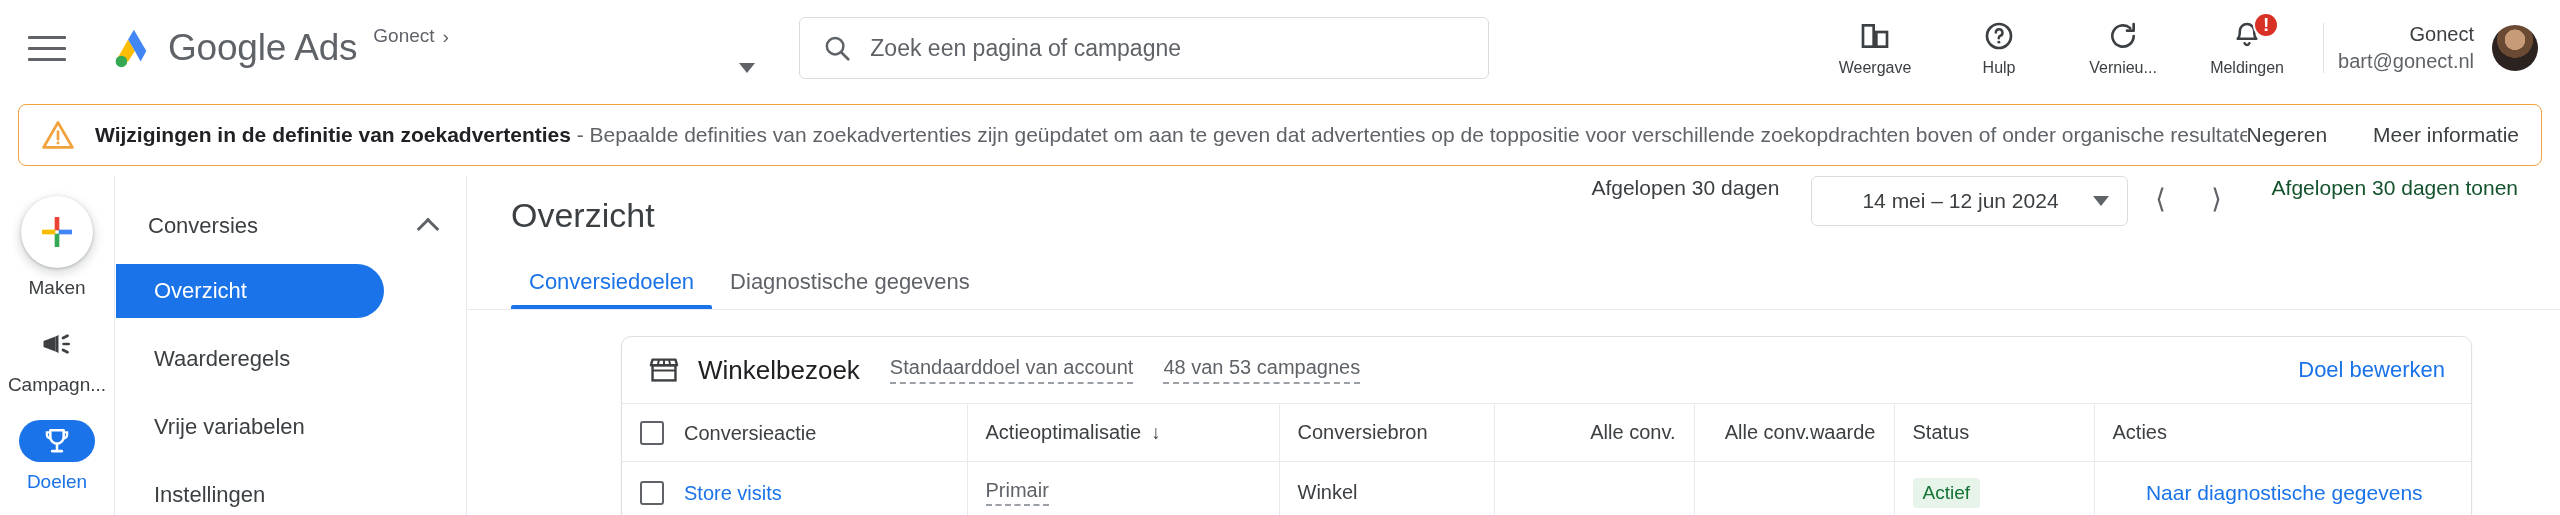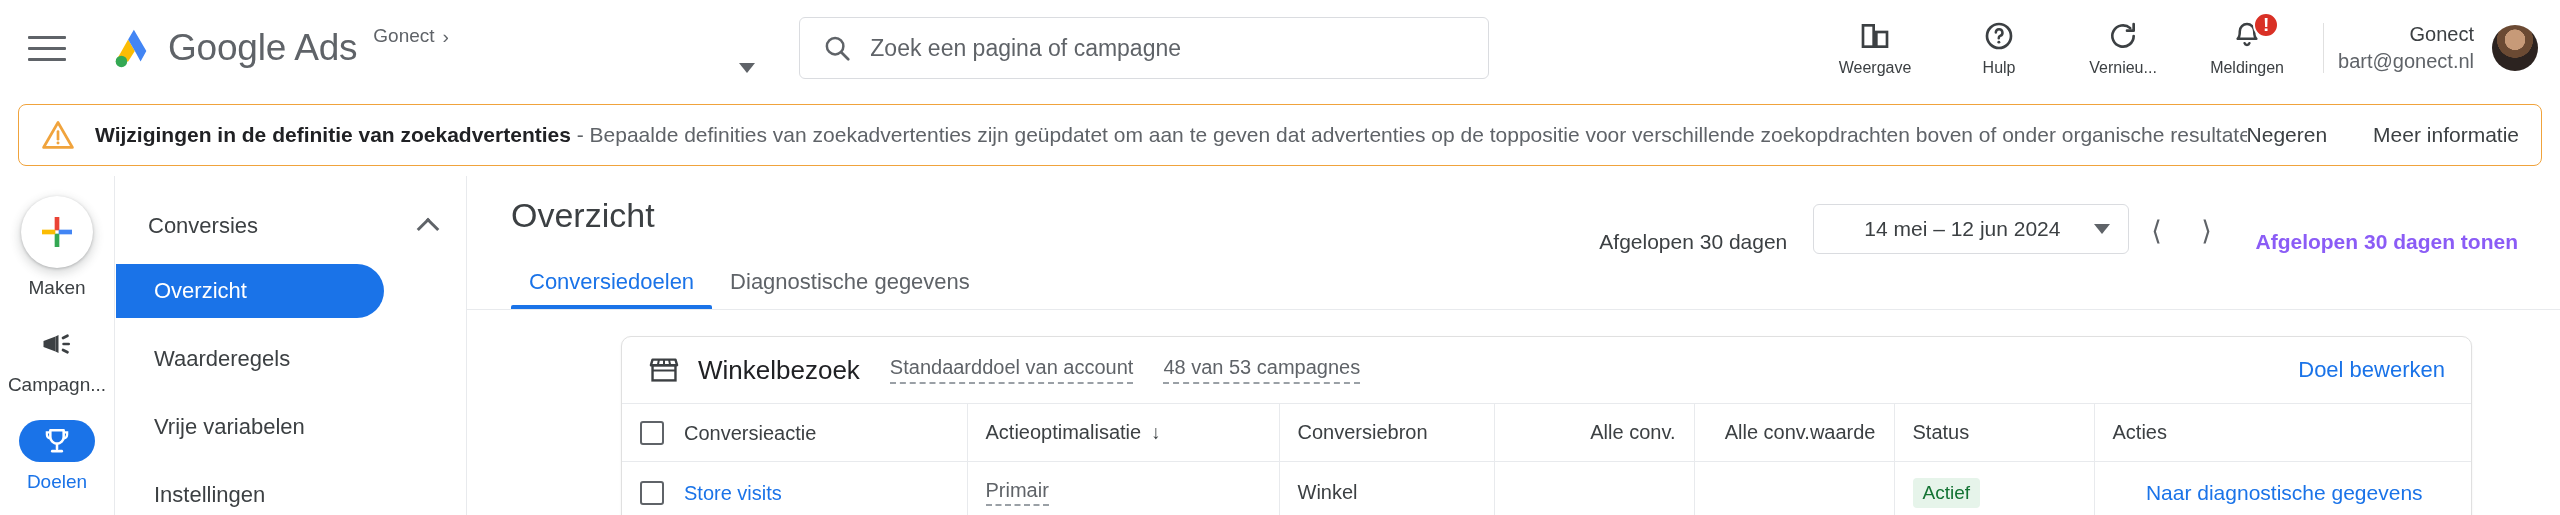--- a/index.html
+++ b/index.html
@@ -152,39 +152,39 @@
     position: absolute; top: 176px; left: 466px; width: 2094px; height: 339px;
     background: #fff; border-left: 1px solid #e8eaed;
   }
   .page-head {
     position: relative; height: 78px; display: flex; align-items: center;
     padding-left: 44px;
   }
   .page-title { font-size: 34px; color: #3c4043; }
   .daterow {
     position: absolute; right: 42px; top: 0; height: 78px;
-    display: flex; align-items: flex-end; gap: 4px;
+    display: flex; align-items: flex-start; gap: 10px;
   }
   .date-pre { font-size: 21px; color: #3c4043; margin-right: 22px; white-space: nowrap; }
   .date-chip {
     height: 50px; border: 1px solid #dadce0; border-radius: 6px;
     display: flex; align-items: center; padding: 0 18px 0 22px; gap: 34px;
     cursor: pointer; background: #fff;
   }
   .date-chip span { font-size: 21px; color: #3c4043; white-space: nowrap; margin-left: 28px; }
   .caret-dn {
     width: 0; height: 0; border-left: 8px solid transparent;
     border-right: 8px solid transparent; border-top: 10px solid #5f6368;
   }
   .navarrow {
     width: 46px; height: 46px; display: flex; align-items: center; justify-content: center;
     cursor: pointer; font-size: 27px; color: #5f6368; font-family: "Liberation Sans", sans-serif;
   }
   .date-link {
-    font-size: 21px; color: #8b5cf6; margin-left: 22px; cursor: pointer; white-space: nowrap; font-weight: bold;
+    font-size: 21px; color: #14532d; margin-left: 22px; cursor: pointer; white-space: nowrap;
   }
 
   .tabs {
     height: 56px; display: flex; align-items: flex-end; padding-left: 44px; gap: 0;
     border-bottom: 1px solid #e8eaed;
   }
   .tab {
     padding: 0 18px 14px 18px; font-size: 22px; color: #5f6368;
     cursor: pointer; position: relative;
   }

